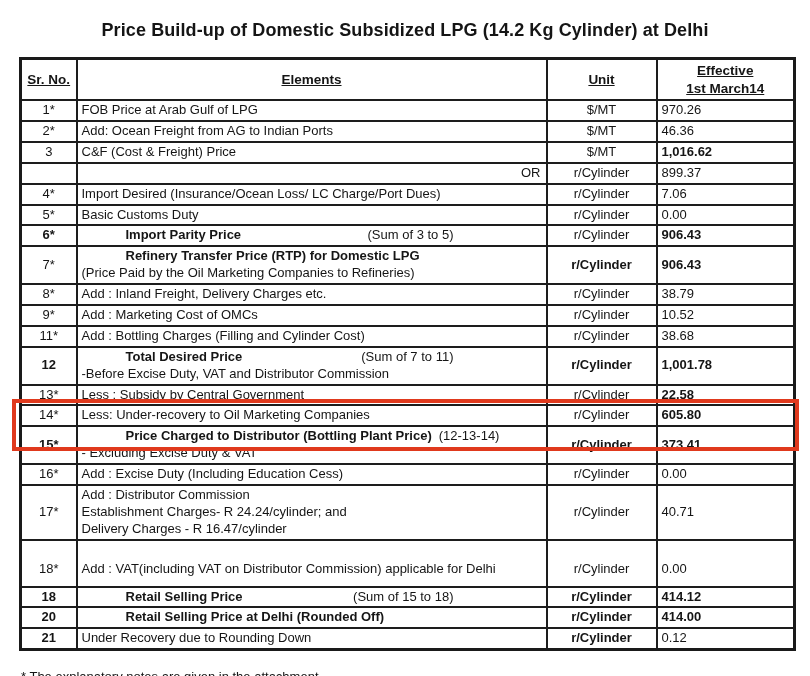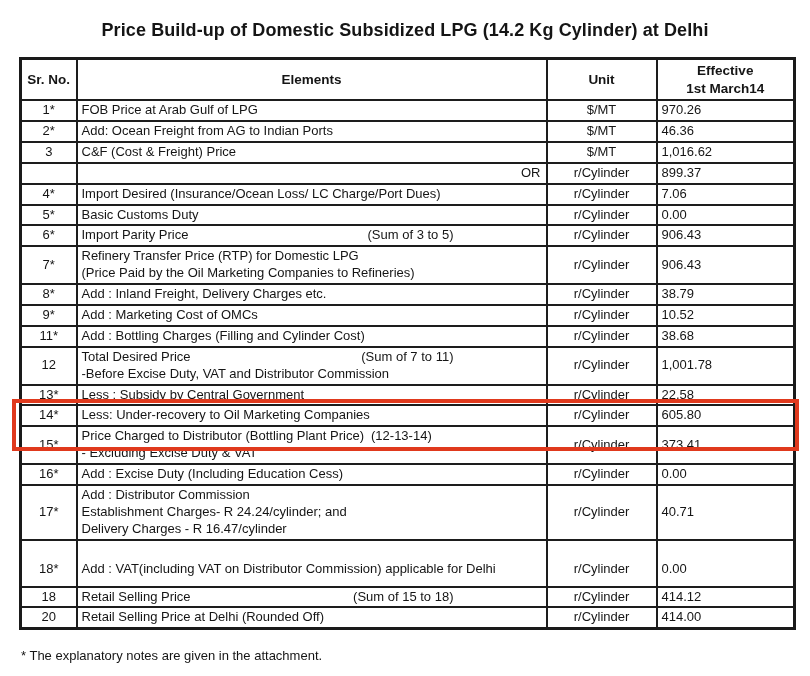--- a/index.html
+++ b/index.html
@@ -42,31 +42,31 @@
   col.c-un  { width: 110px; }
   col.c-val { width: 138px; }
   th, td {
     border: 2px solid #1d1d1d;
     font-size: 13px;
     line-height: 1.3;
     padding: 1px 4px;
     vertical-align: middle;
     overflow: hidden;
   }
-  thead tr { height: 28px; }
+  thead tr { height: 28px; text-decoration: underline; }
   thead th {
     font-size: 13.5px;
     font-weight: bold;
     text-align: center;
     padding: 2px;
   }
   td.sr   { text-align: center; padding: 1px 2px; }
   td.unit { text-align: center; }
   td.val  { padding-right: 5px; }
-  .b { font-weight: normal; }
+  .b { font-weight: bold; margin-left: 44px; }
   .line { display: flex; align-items: flex-start; }
   .note-right  { margin-left: auto; padding-right: 88px; white-space: nowrap; }
   .note-inline { margin-left: 7px; white-space: nowrap; }
   .note-edge   { margin-left: auto; padding-right: 1px; white-space: nowrap; }
   tr.spacious td { padding-top: 20px; padding-bottom: 8px; }
   .red-box {
     position: absolute;
     left: -7px;
     right: -6px;
     border: 4px solid #e0391d;
@@ -319,20 +319,30 @@
           <tr>
             <td class="sr b">20</td>
             <td class="el">
               <div class="line">
                 <span class="main b">Retail Selling Price at Delhi (Rounded Off)</span>
               </div>
             </td>
             <td class="unit b">r/Cylinder</td>
             <td class="val b">414.00</td>
           </tr>
+          <tr>
+            <td class="sr b">21</td>
+            <td class="el">
+              <div class="line">
+                <span class="main">Under Recovery due to Rounding Down</span>
+              </div>
+            </td>
+            <td class="unit b">r/Cylinder</td>
+            <td class="val">0.12</td>
+          </tr>
         </tbody>
     </table>
     <div class="red-box" style="top: 342px; height: 52px; border-color: rgb(224, 57, 29);"></div>
   </div>
 
   <div class="footnotes">
     <div>* The explanatory notes are given in the attachment.</div>
 
   </div>
 

